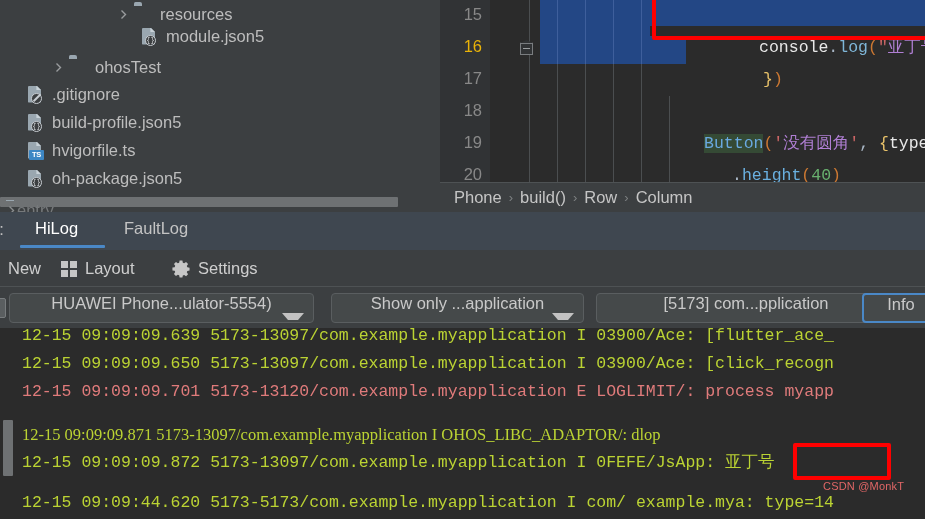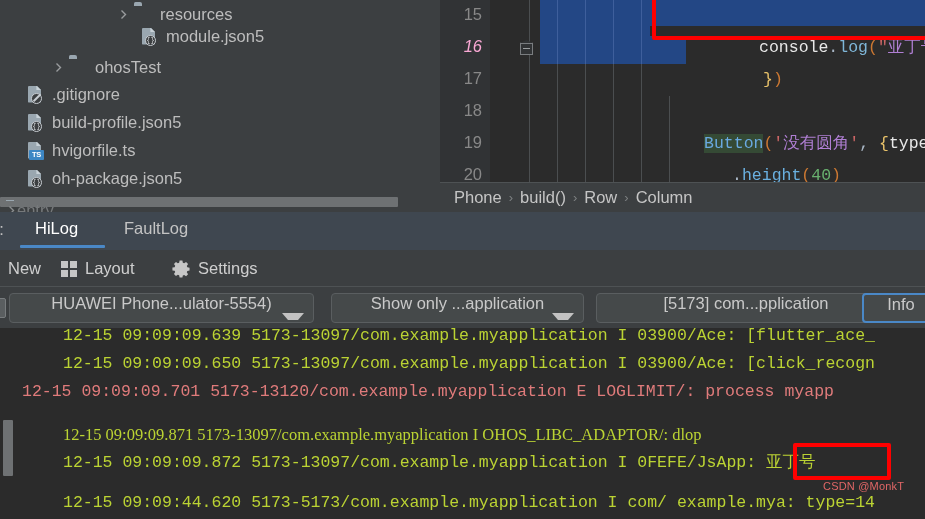--- a/index.html
+++ b/index.html
@@ -103,21 +103,21 @@
   }
   .gutter {
     position: absolute; left: 0; top: 0; width: 50px; height: 182px;
     background: #313335;
   }
   .gutter .ln {
     position: absolute; right: 8px; width: 40px; text-align: right;
     color: #888888; font-size: 16.5px;
     font-family: "Liberation Sans", sans-serif;
   }
-  .gutter .ln.cur { color: #f9a8d4; font-style: italic; }
+  .gutter .ln.cur { color: #eab308; }
   .fold-marker {
     position: absolute; left: 80px; top: 40px; width: 13px; height: 16px;
   }
   .fold-marker .box {
     position: absolute; left: 0; top: 3px; width: 13px; height: 12px;
     border: 1px solid #7a7d80; background: #313335;
   }
   .fold-marker .minus {
     position: absolute; left: 3px; top: 8.2px; width: 7px; height: 1.3px;
     background: #9b9ea0;
@@ -244,21 +244,21 @@
   }
   .log-vscroll .thumb {
     position: absolute; left: 3px; top: 92px; width: 10px; height: 56px;
     background: #6e7173; border-radius: 1px;
   }
   .log-line {
     position: absolute; left: 22px; height: 28px; line-height: 28px;
     white-space: pre; font-family: "Liberation Mono", monospace;
     font-size: 16.5px;
   }
-  .lvl-i { color: #bbd333; margin-left: 41px; }
+  .lvl-i { color: #bbd333; }
   .lvl-e { color: #e07b7b; text-align: right; }
 
   .watermark {
     position: absolute; color: #e06666; font-size: 11px;
     font-family: "Liberation Sans", sans-serif; letter-spacing: 0.2px;
   }
 </style>
 </head>
 <body>
 

